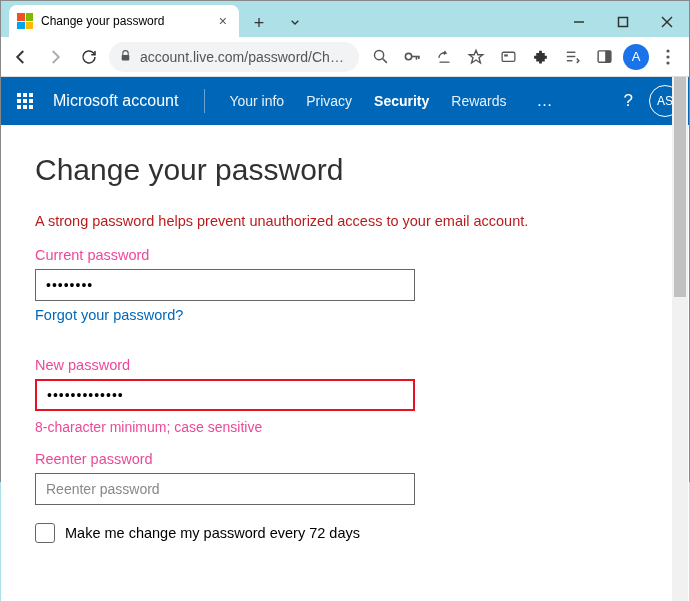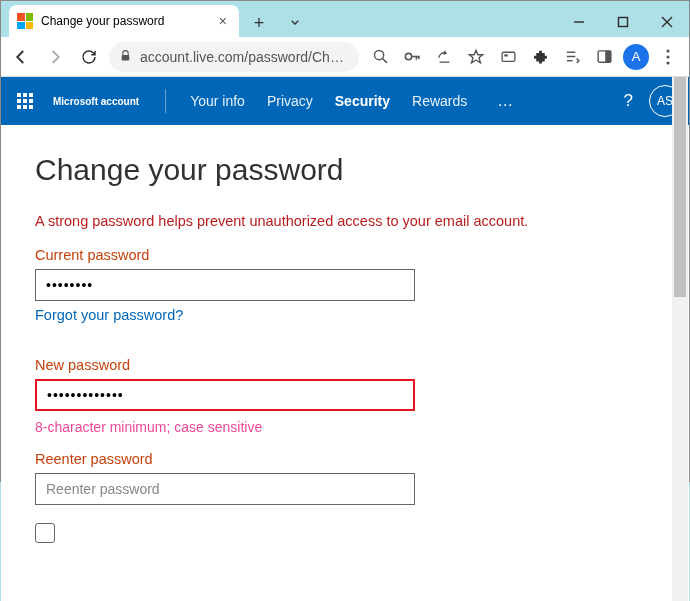--- a/index.html
+++ b/index.html
@@ -27,34 +27,34 @@
     .tb-icons { display:flex; align-items:center; gap:2px; }
     .tb-icon { width:30px; height:30px; display:flex; align-items:center; justify-content:center; color:#555; cursor:pointer; }
     .avatar { width:26px; height:26px; border-radius:50%; background:#1a73e8; color:#fff; display:flex; align-items:center; justify-content:center; font-size:13px; }
     
     .page { background:#fff; height: calc(601px - 36px - 40px); overflow:hidden; position: relative; }
     
     .ms-header { height: 48px; background:#0067b8; display:flex; align-items:center; padding:0 8px; color:#fff; gap:12px; }
     .waffle { width:32px; height:32px; display:flex; align-items:center; justify-content:center; cursor:pointer; }
     .waffle-grid { display:grid; grid-template-columns:repeat(3,4px); grid-template-rows:repeat(3,4px); gap:2px; }
     .waffle-grid span { background:#fff; }
-    .ms-brand { font-size:10px; font-weight:700; padding-right: 14px; }
+    .ms-brand { font-size:16px; font-weight:400; padding-right: 14px; }
     .ms-divider { width: 1px; height: 24px; background: rgba(255,255,255,0.4); }
     .ms-nav { display:flex; gap:22px; margin-left:12px; }
     .ms-nav-item { font-size:14px; cursor:pointer; opacity:0.9; }
     .ms-nav-item.active { font-weight:600; opacity:1; }
     .ms-more { margin-left:18px; cursor:pointer; letter-spacing: 2px; }
     .ms-right { margin-left:auto; display:flex; align-items:center; gap:16px; }
     .ms-help { font-size:17px; cursor:pointer; }
     .ms-avatar { width:32px; height:32px; border:1px solid #fff; border-radius:50%; display:flex; align-items:center; justify-content:center; font-size:12px; }
     
     .content { padding: 28px 34px; }
     .page-title { font-size: 30px; font-weight: 350; color:#323130; margin-bottom: 26px; }
     .subtitle { font-size: 14.5px; color:#b91c1c; margin-bottom: 18px; }
-    .field-label { font-size: 14.5px; color:#c2410c; margin-bottom: 6px; }
+    .field-label { font-size: 14.5px; color:#ec4899; margin-bottom: 6px; }
     .text-input { width: 380px; height: 32px; border: 1px solid #666; padding: 0 10px; font-size: 14px; letter-spacing: 1px; }
     .text-input.highlight { border: 2px solid #e81123; }
     .text-input::placeholder { color:#888; letter-spacing: normal; }
     .link { color:#0067b8; font-size: 14.5px; cursor:pointer; display:inline-block; margin-top: 6px; margin-bottom: 18px; }
     .hint { font-size: 14px; color:#ec4899; margin-top: 8px; margin-bottom: 16px; }
     .field-group { margin-bottom: 16px; }
     .checkbox-row { display:flex; align-items:center; gap:10px; margin-top:18px; }
     .checkbox { width:20px; height:20px; border:1px solid #666; border-radius:3px; cursor:pointer; }
     .checkbox-label { font-size:14.5px; }
     
@@ -236,20 +236,21 @@
         <div class="hint">8-character minimum; case sensitive</div>
       </div>
 
       <div class="field-group">
         <div class="field-label">Reenter password</div>
         <input type="text" class="text-input" placeholder="Reenter password" style="">
       </div>
 
       <div class="checkbox-row">
         <div class="checkbox"></div>
+        <div class="checkbox-label">Make me change my password every 72 days</div>
       </div>
     </div>
 
     <div class="page-scrollbar">
       <div class="scrollbar-thumb"></div>
     </div>
   </div>
 </div>
 
 </body></html>

